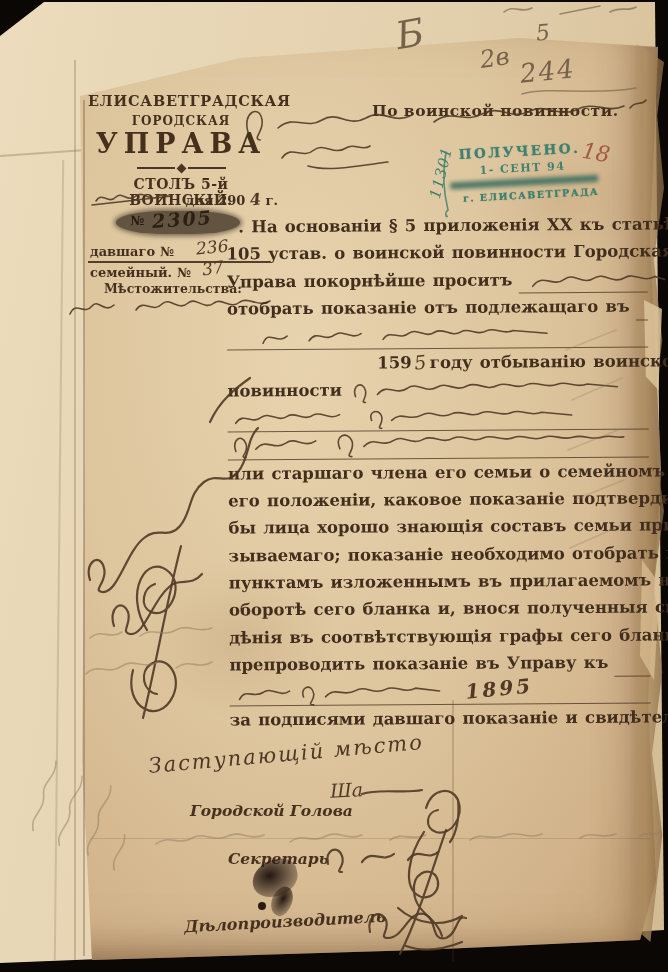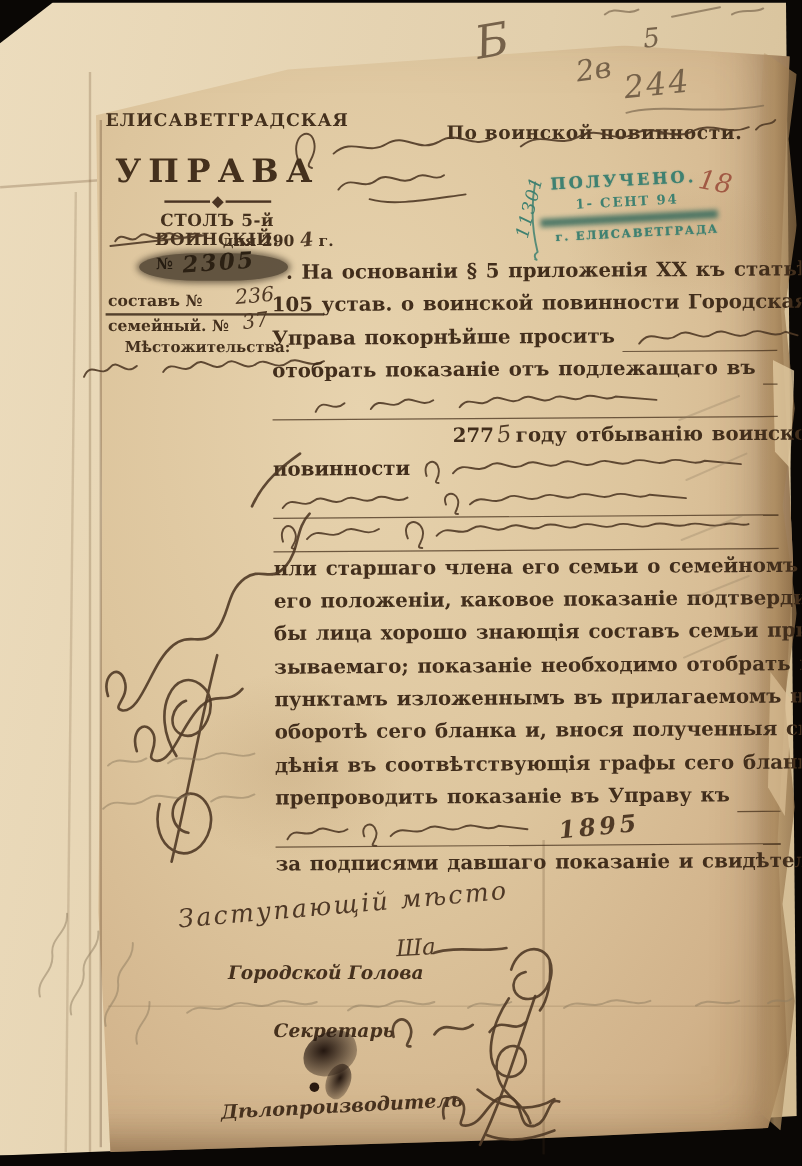--- a/index.html
+++ b/index.html
@@ -130,20 +130,21 @@
   <div class="abs pencil p2v">2в</div>
   <div class="abs pencil p244">244</div>
   <svg class="sq pencilstroke" style="left:500px;top:2px;width:140px;height:16px">
     <path d="M4,10 C14,2 22,12 32,6 M60,12 L100,4 M110,10 C120,4 128,10 136,5"></path>
     </svg>
   <svg class="sq pencilstroke" style="left:520px;top:84px;width:120px;height:14px">
     <path d="M2,10 C30,2 70,12 116,4"></path>
     </svg>
 
   <div class="abs lh printed org1">ЕЛИСАВЕТГРАДСКАЯ</div>
+  <div class="abs lh printed org2">ГОРОДСКАЯ</div>
   <div class="abs lh printed org3">УПРАВА</div>
   <div class="abs lh divider">
     <span class="bar"></span>
       <span class="dia"></span>
       <span class="bar"></span>
   </div>
   <div class="abs lh printed dept">СТОЛЪ 5-й ВОИНСКІЙ.</div>
 
   <div class="abs dateline">
     <span>дня 290</span>
@@ -151,21 +152,21 @@
     <span>г.</span>
   </div>
   <svg class="sq" style="left:90px;top:188px;width:84px;height:22px">
     <path d="M2,17 L82,8 M6,13 C12,3 18,17 26,9 C32,3 38,15 46,8 C54,2 60,15 68,8 C74,4 78,11 82,7"></path>
     </svg>
 
   <div class="abs no-blob"></div>
   <div class="abs no-label">№</div>
   <div class="abs hw no-value">2305</div>
 
-  <div class="abs printed fam-label">составъ №</div>
+  <div class="abs printed fam-label">давшаго №</div>
   <div class="abs hw fam-value">236</div>
   <div class="abs rule1"></div>
   <div class="abs printed draft-label">семейный. №</div>
   <div class="abs hw draft-value">37</div>
   <div class="abs printed res-label">Мѣстожительства:</div>
   <svg class="sq" style="left:66px;top:292px;width:220px;height:30px">
     <path d="M4,22 C10,8 18,24 26,14 C32,6 38,22 48,13 M70,18 C78,6 86,22 96,12 C104,4 112,20 122,11 C130,4 138,19 148,11 C156,5 164,18 174,10 C182,4 192,16 204,9"></path>
     </svg>
 
   <div class="abs printed case-title">По воинской повинности.</div>
@@ -202,21 +203,21 @@
       <span class="fill"></span>
     </div>
     <div class="bl">
       <span class="fill hwrel" style="margin-left:0">
         <svg class="sq" style="left:30px;top:-2px;width:330px;height:24px">
           <path d="M6,18 C12,4 20,20 30,11 M52,16 C60,4 68,18 78,10 C86,4 94,16 104,9 M126,15 C134,4 142,17 152,9 C160,3 168,15 178,8 C186,3 194,14 204,8 C212,3 220,13 230,7 C238,3 246,12 256,7 L290,10"></path>
           </svg>
       </span>
     </div>
     <div class="bl indent6">
-      <span>277</span>
+      <span>159</span>
       <span class="hwyear">5</span>
       <span>году отбыванію воинской</span>
     </div>
     <div class="bl">
       <span>повинности</span>
       <span class="plainfill hwrel">
         <svg class="sq" style="left:8px;top:-4px;width:300px;height:26px">
           <path d="M6,18 C2,6 14,2 16,12 C18,20 10,24 16,24 M28,16 C38,4 46,18 58,10 C68,3 76,16 88,9 C98,3 106,15 118,8 C128,3 136,14 148,8 C158,3 166,13 178,7 C188,3 196,12 208,7 C218,3 226,12 238,7 L268,10"></path>
           </svg>
       </span>

